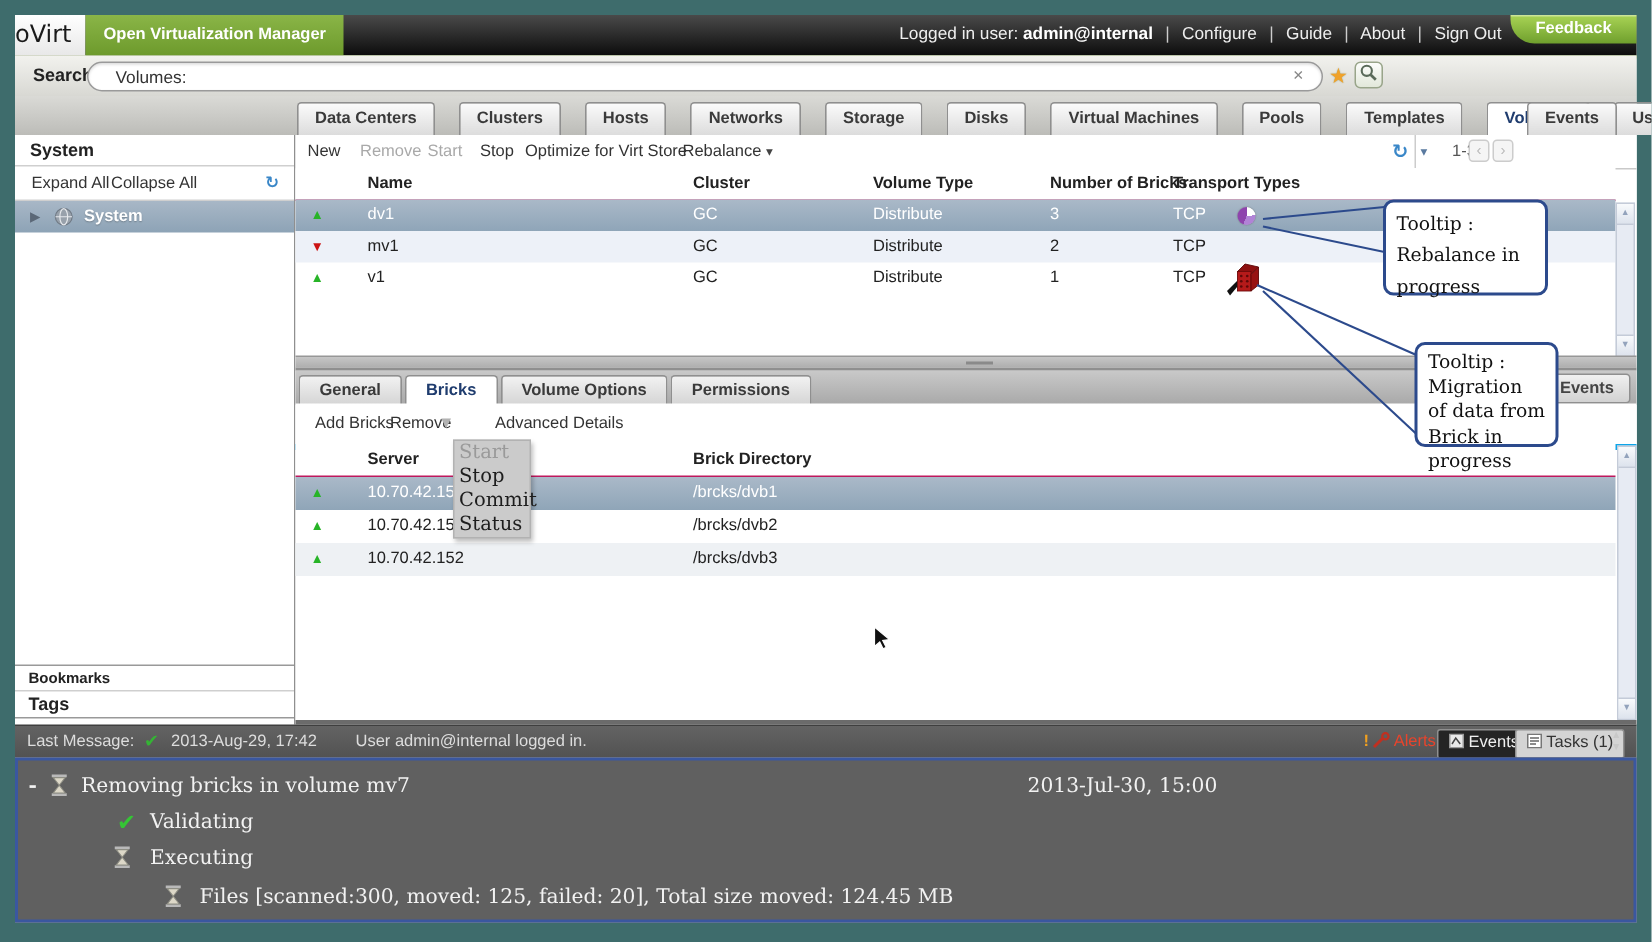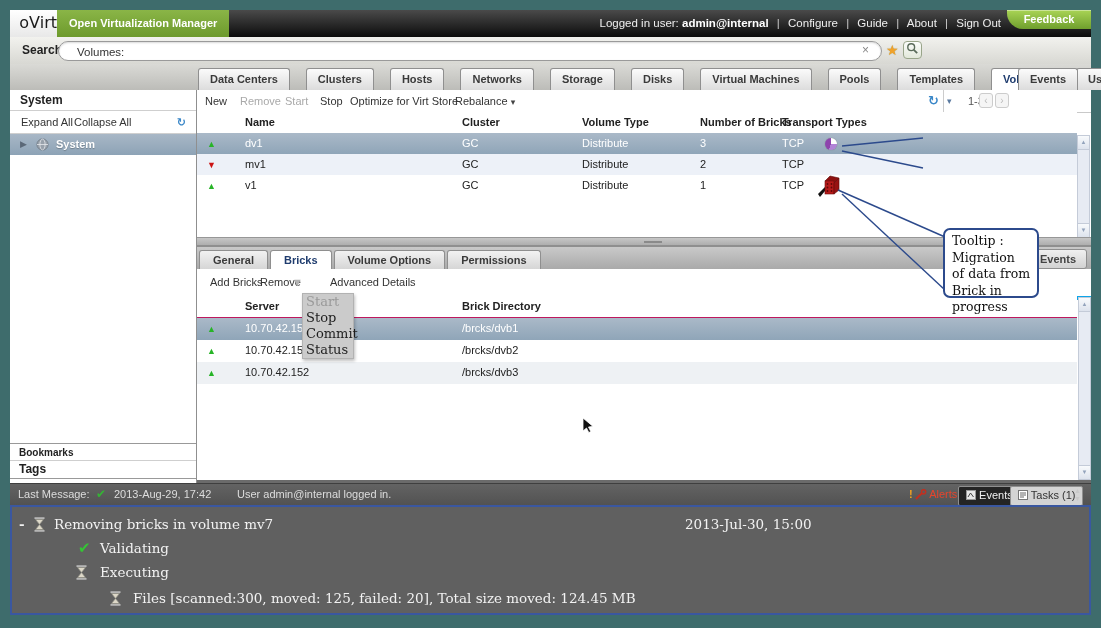--- a/index.html
+++ b/index.html
@@ -3,21 +3,21 @@
 <meta charset="utf-8">
 <style>
   html,body{margin:0;padding:0;}
   body{width:1101px;height:628px;background:#3e6c6c;position:relative;overflow:hidden;
        font-family:"Liberation Sans","DejaVu Sans",sans-serif;font-size:11px;color:#222;}
   #app{position:absolute;left:10px;top:10px;width:1081px;height:605px;background:#fff;}
 
   
   .hdr{position:absolute;left:0;top:0;right:0;height:27px;background:linear-gradient(#4a4a4a,#0c0c0c);border-bottom:2px solid #86ac45;}
   .logo{position:absolute;left:0;top:0;width:47px;height:27px;background:linear-gradient(#ffffff,#e8e8e8);
-        color:#1a1a1a;font-size:16px;line-height:26px;text-align:right;font-family:"DejaVu Sans",sans-serif;}
+        color:#1a1a1a;font-size:16px;line-height:26px;text-align:left;font-family:"DejaVu Sans",sans-serif;}
   .product{position:absolute;left:47px;top:0;height:27px;line-height:27px;padding:0 12px;
         background:linear-gradient(#8ab547,#6d9a2c);color:#fff;font-weight:bold;font-size:11px;}
   .hdr-right{position:absolute;right:90px;top:0;height:27px;line-height:27px;color:#eee;font-size:11.5px;white-space:nowrap;}
   .hdr-right b{color:#fff;}
   .hdr-right .lnk{color:#eee;cursor:pointer;}
   .hdr-right .sep{margin:0 5px;color:#ccc;}
   .feedback{position:absolute;right:0;top:0;width:84px;height:19px;line-height:18px;text-align:center;
         background:linear-gradient(#a9d455,#6f9f2d);color:#fff;font-weight:bold;font-size:11px;
         border-bottom-left-radius:16px;box-shadow:inset 0 1px 0 rgba(255,255,255,.4);cursor:pointer;}
 
@@ -408,15 +408,16 @@
   </div>
 
   <svg class="overlay">
     <line x1="832" y1="136" x2="913" y2="128" stroke="#2c4a8c" stroke-width="1.4"></line>
     <line x1="832" y1="141" x2="913" y2="158" stroke="#2c4a8c" stroke-width="1.4"></line>
     <line x1="828" y1="180" x2="935" y2="227" stroke="#2c4a8c" stroke-width="1.4"></line>
     <line x1="832" y1="184" x2="935" y2="280" stroke="#2c4a8c" stroke-width="1.4"></line>
     <path d="M573 408 l0 13 3.5 -3 2.3 4.6 2 -1.1 -2.3 -4.5 4.5 -0.6 z" fill="#111" stroke="#fff" stroke-width="0.8"></path>
   </svg>
 
+  <div class="tooltip tt1">Tooltip : Rebalance in progress</div>
   <div class="tooltip tt2">Tooltip : Migration of data from Brick  in progress</div>
 
 </div>
 
 </body></html>

